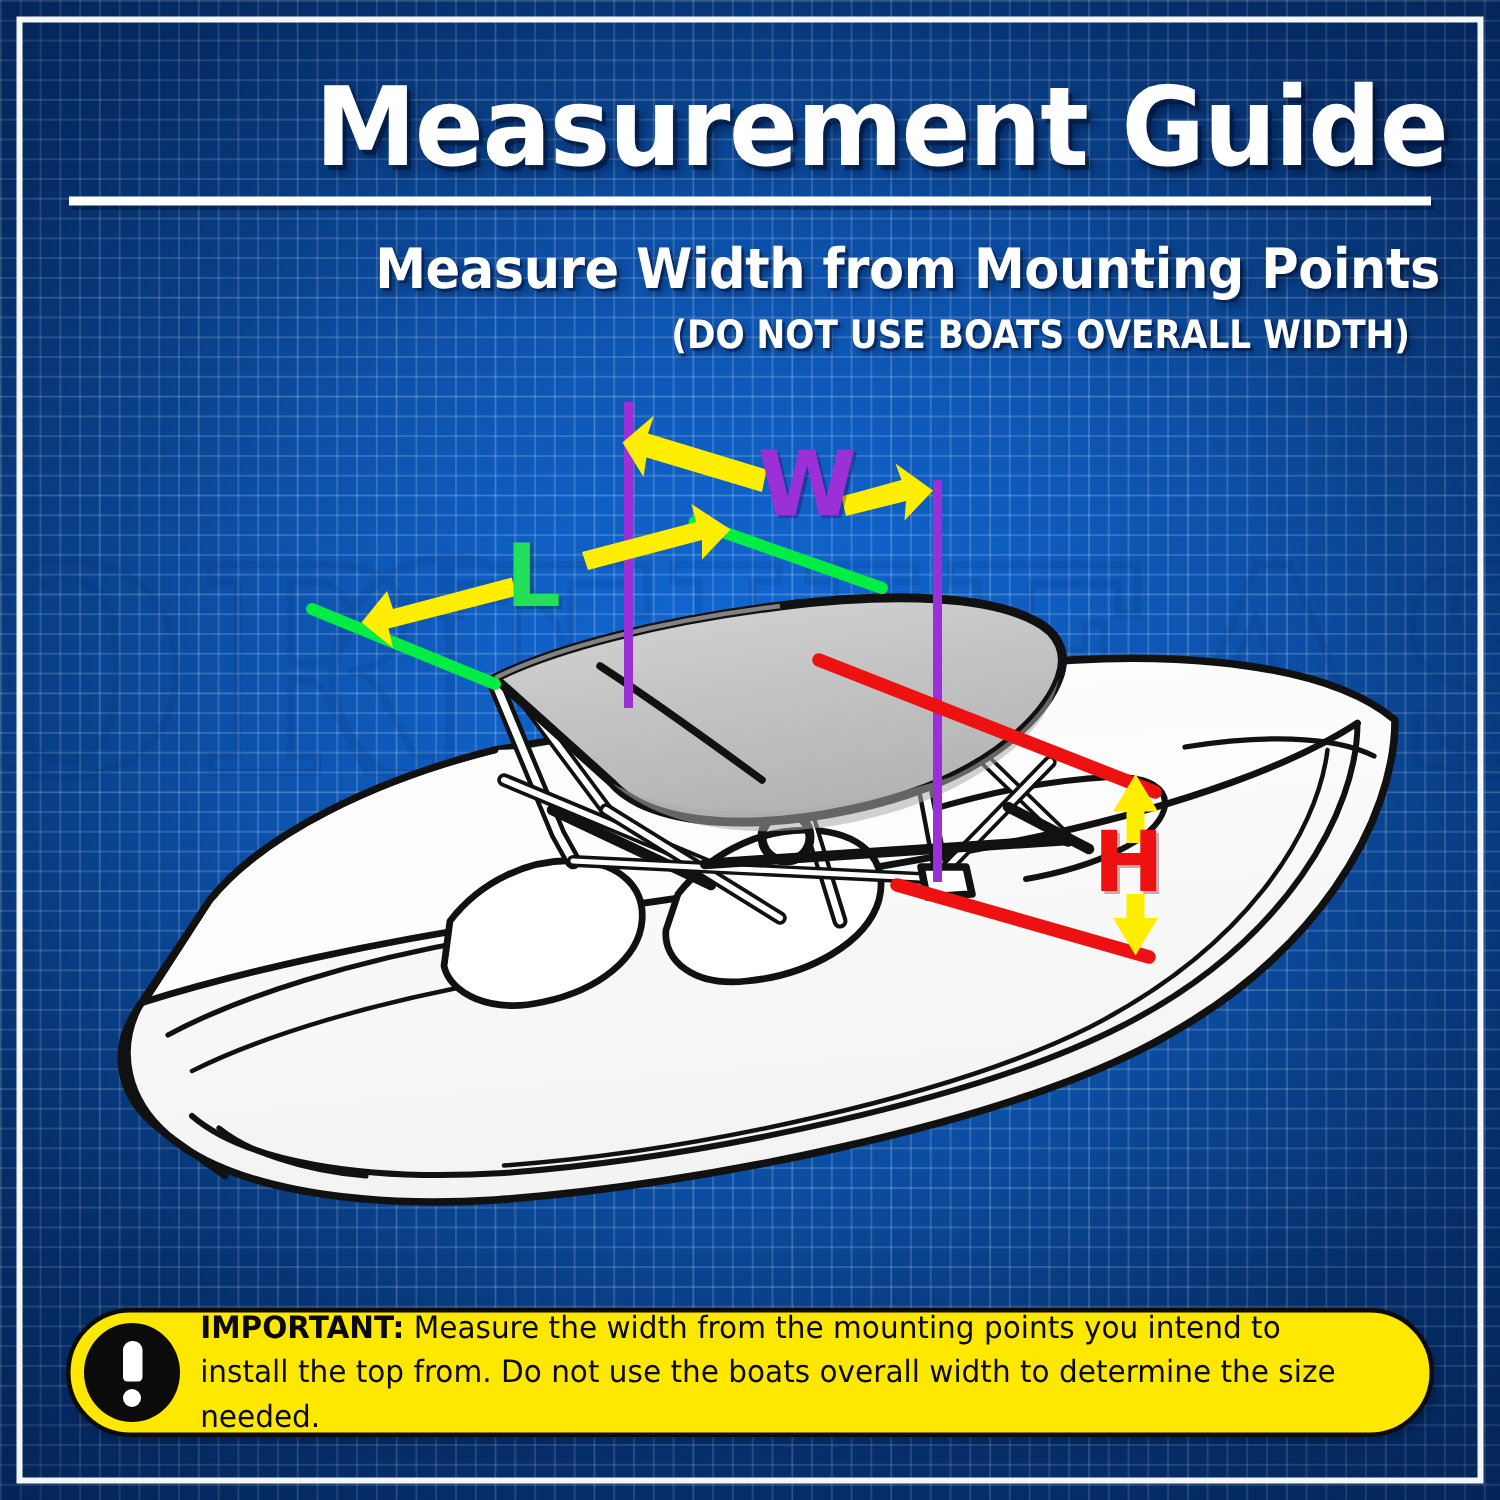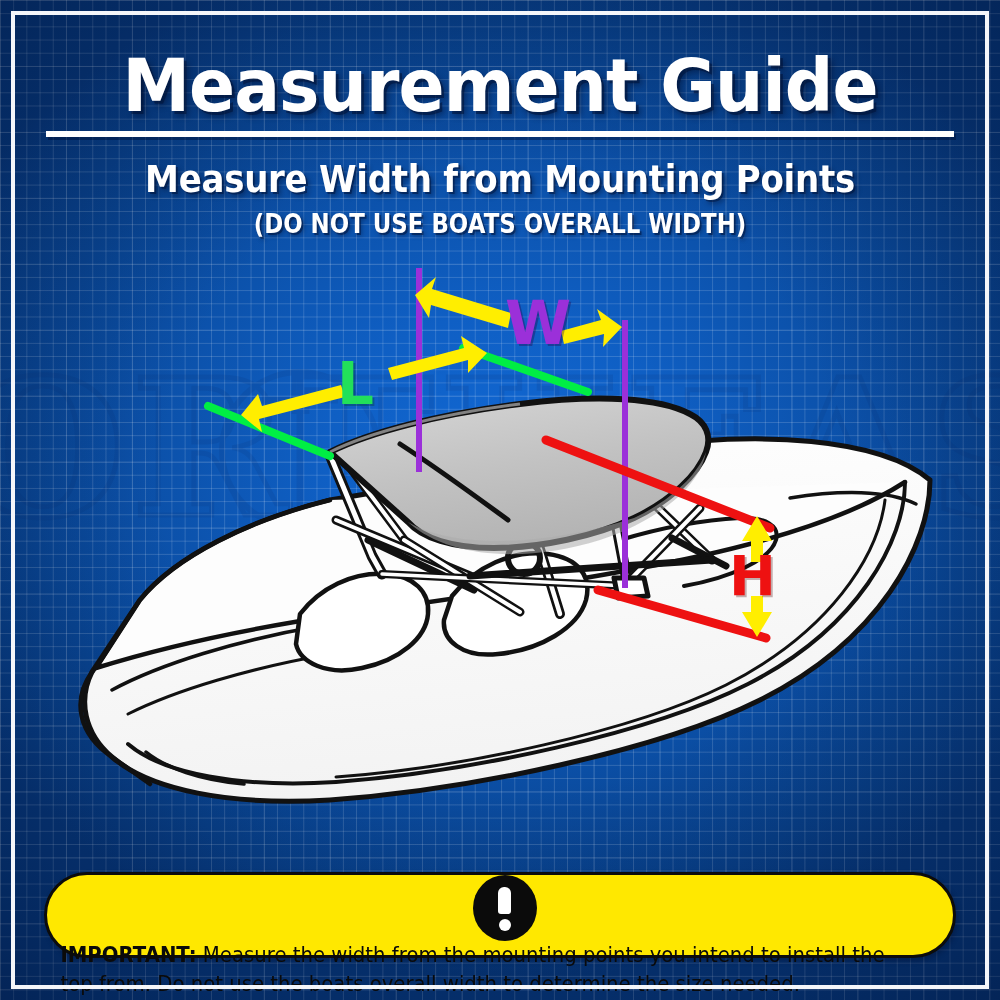--- a/index.html
+++ b/index.html
@@ -61,21 +61,21 @@
     width: 978px; height: 978px;
     border: 4px solid #f4f6fa;
     box-sizing: border-box;
     pointer-events: none;
   }
   
   .header {
     position: absolute;
     left: 0; top: 0;
     width: 1000px;
-    text-align: center;
+    text-align: right;
   }
   .title {
     margin: 0;
     padding-top: 52px;
     font-family: "DejaVu Sans", sans-serif;
     font-size: 73px;
     font-weight: 700;
     line-height: 0.94;
     color: #ffffff;
     letter-spacing: -1px;
@@ -154,21 +154,20 @@
     position: absolute;
     left: 44px; top: 872px;
     width: 912px; height: 86px;
     background: #ffe800;
     border-radius: 43px;
     border: 3px solid #0c0c0c;
     box-sizing: border-box;
     display: flex;
     align-items: center;
     box-shadow: 2px 3px 5px rgba(0,15,45,0.35);
-    flex-direction: column;
   }
   .notice-icon {
     flex: 0 0 auto;
     margin-left: 9px;
     width: 64px; height: 66px;
     position: relative;
   }
   .notice-icon .disc {
     position: absolute;
     inset: 0;

